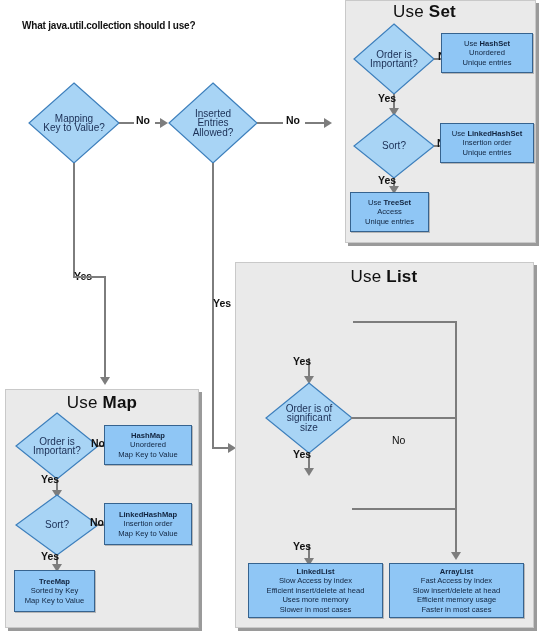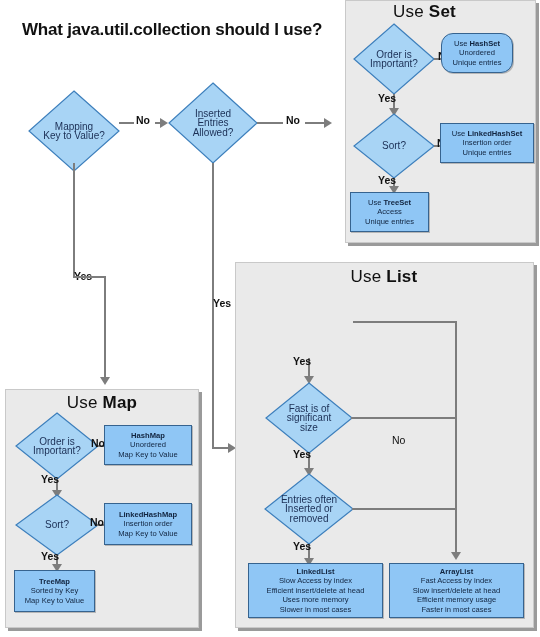--- a/index.html
+++ b/index.html
@@ -28,21 +28,21 @@
     text-align: center;
     font-size: 17px;
     font-weight: 400;
     color: #111111;
     letter-spacing: 0.2px;
   }
   .panel-title b { font-weight: 700; }
 
   .main-title {
     position: absolute;
-    font-size: 17px;
+    font-size: 10px;
     font-weight: 700;
     color: #111111;
     letter-spacing: -0.2px;
     white-space: nowrap;
   }
 
   
   .diamond {
     position: absolute;
     display: flex;
@@ -137,21 +137,21 @@
     <div class="dlabel">
       <div>Order is</div>
       <div>Important?</div>
     </div>
   </div>
 
   <div class="line-h" style="left:434px; top:58px; width:14px;"></div>
   <div class="edge-label" style="left:438px; top:50px;">No</div>
   <div class="line-h" style="left:452px; top:58px; width:8px;"></div>
   <div class="arrow-r" style="left:457px; top:54px;"></div>
-  <div class="rbox" style="left:441px; top:33px; width:72px; height:40px;border-radius:12px;">
+  <div class="rbox" style="left:441px; top:33px; width:92px; height:40px;">
     <div class="rtitle"><span class="reg">Use </span><span>HashSet</span></div>
     <div>Unordered</div>
     <div>Unique entries</div>
   </div>
 
   <div class="line-v" style="left:393px; top:94px; height:19px;"></div>
   <div class="edge-label" style="left:378px; top:92px;">Yes</div>
   <div class="arrow-d" style="left:389px; top:108px;"></div>
 
   <div class="diamond" style="left:353px; top:113px; width:82px; height:66px;">
@@ -174,21 +174,21 @@
 
   <div class="line-v" style="left:393px; top:178px; height:11px;"></div>
   <div class="edge-label" style="left:378px; top:174px;">Yes</div>
   <div class="arrow-d" style="left:389px; top:186px;"></div>
   <div class="rbox" style="left:350px; top:192px; width:79px; height:40px;">
     <div class="rtitle"><span class="reg">Use </span><span>TreeSet</span></div>
     <div>Access</div>
     <div>Unique entries</div>
   </div>
 
-  <div class="diamond" style="left:28px; top:90px; width:92px; height:82px;">
+  <div class="diamond" style="left:28px; top:82px; width:92px; height:82px;">
     <svg class="shape" viewBox="0 0 92 82" preserveAspectRatio="none">
       <polygon points="46,1 91,41 46,81 1,41" fill="#a8d4f5" stroke="#3d7fbc" stroke-width="1.2"></polygon>
     </svg>
     <div class="dlabel">
       <div>Mapping</div>
       <div>Key to Value?</div>
     </div>
   </div>
 
   <div class="line-h" style="left:119px; top:122px; width:15px;"></div>
@@ -288,41 +288,31 @@
 
   <div class="line-v" style="left:308px; top:358px; height:22px;"></div>
   <div class="edge-label" style="left:293px; top:355px;">Yes</div>
   <div class="arrow-d" style="left:304px; top:376px;"></div>
 
   <div class="diamond" style="left:265px; top:382px; width:88px; height:72px;">
     <svg class="shape" viewBox="0 0 88 72" preserveAspectRatio="none">
       <polygon points="44,1 87,36 44,71 1,36" fill="#a8d4f5" stroke="#3d7fbc" stroke-width="1.2"></polygon>
     </svg>
     <div class="dlabel">
-      <div>Fast is of</div>
+      <div>Order is of</div>
       <div>significant</div>
       <div>size</div>
     </div>
   </div>
   <div class="line-h" style="left:351px; top:417px; width:105px;"></div>
 
   <div class="line-v" style="left:308px; top:453px; height:19px;"></div>
   <div class="edge-label" style="left:293px; top:448px;">Yes</div>
   <div class="arrow-d" style="left:304px; top:468px;"></div>
 
-  <div class="diamond" style="left:264px; top:473px; width:90px; height:72px;">
-    <svg class="shape" viewBox="0 0 90 72" preserveAspectRatio="none">
-      <polygon points="45,1 89,36 45,71 1,36" fill="#a8d4f5" stroke="#3d7fbc" stroke-width="1.2"></polygon>
-    </svg>
-    <div class="dlabel">
-      <div>Entries often</div>
-      <div>Inserted or</div>
-      <div>removed</div>
-    </div>
-  </div>
   <div class="line-h" style="left:352px; top:508px; width:104px;"></div>
 
   <div class="edge-label plain" style="left:392px; top:434px;">No</div>
 
   <div class="line-v" style="left:455px; top:321px; height:234px;"></div>
   <div class="arrow-d" style="left:451px; top:552px;"></div>
 
   <div class="line-v" style="left:308px; top:544px; height:17px;"></div>
   <div class="edge-label" style="left:293px; top:540px;">Yes</div>
   <div class="arrow-d" style="left:304px; top:558px;"></div>

